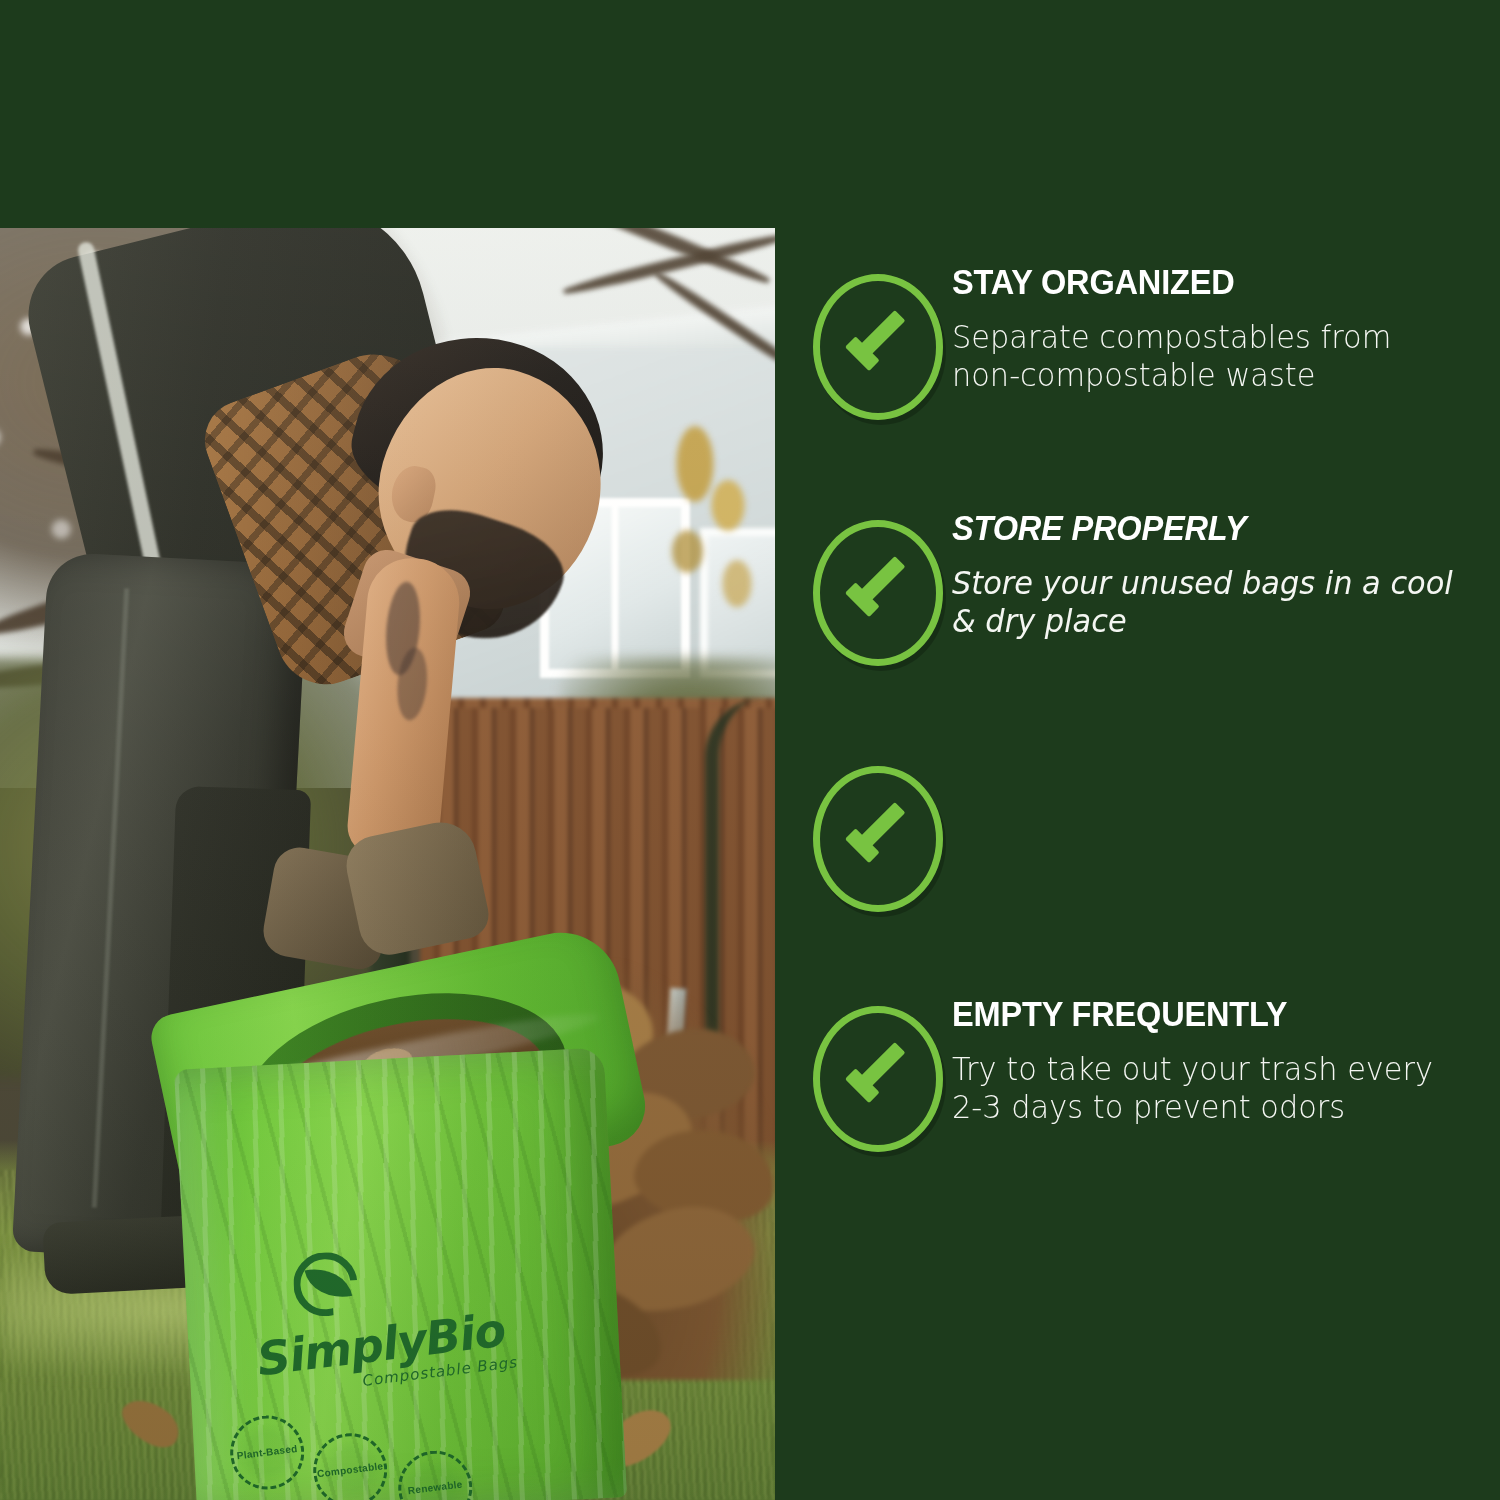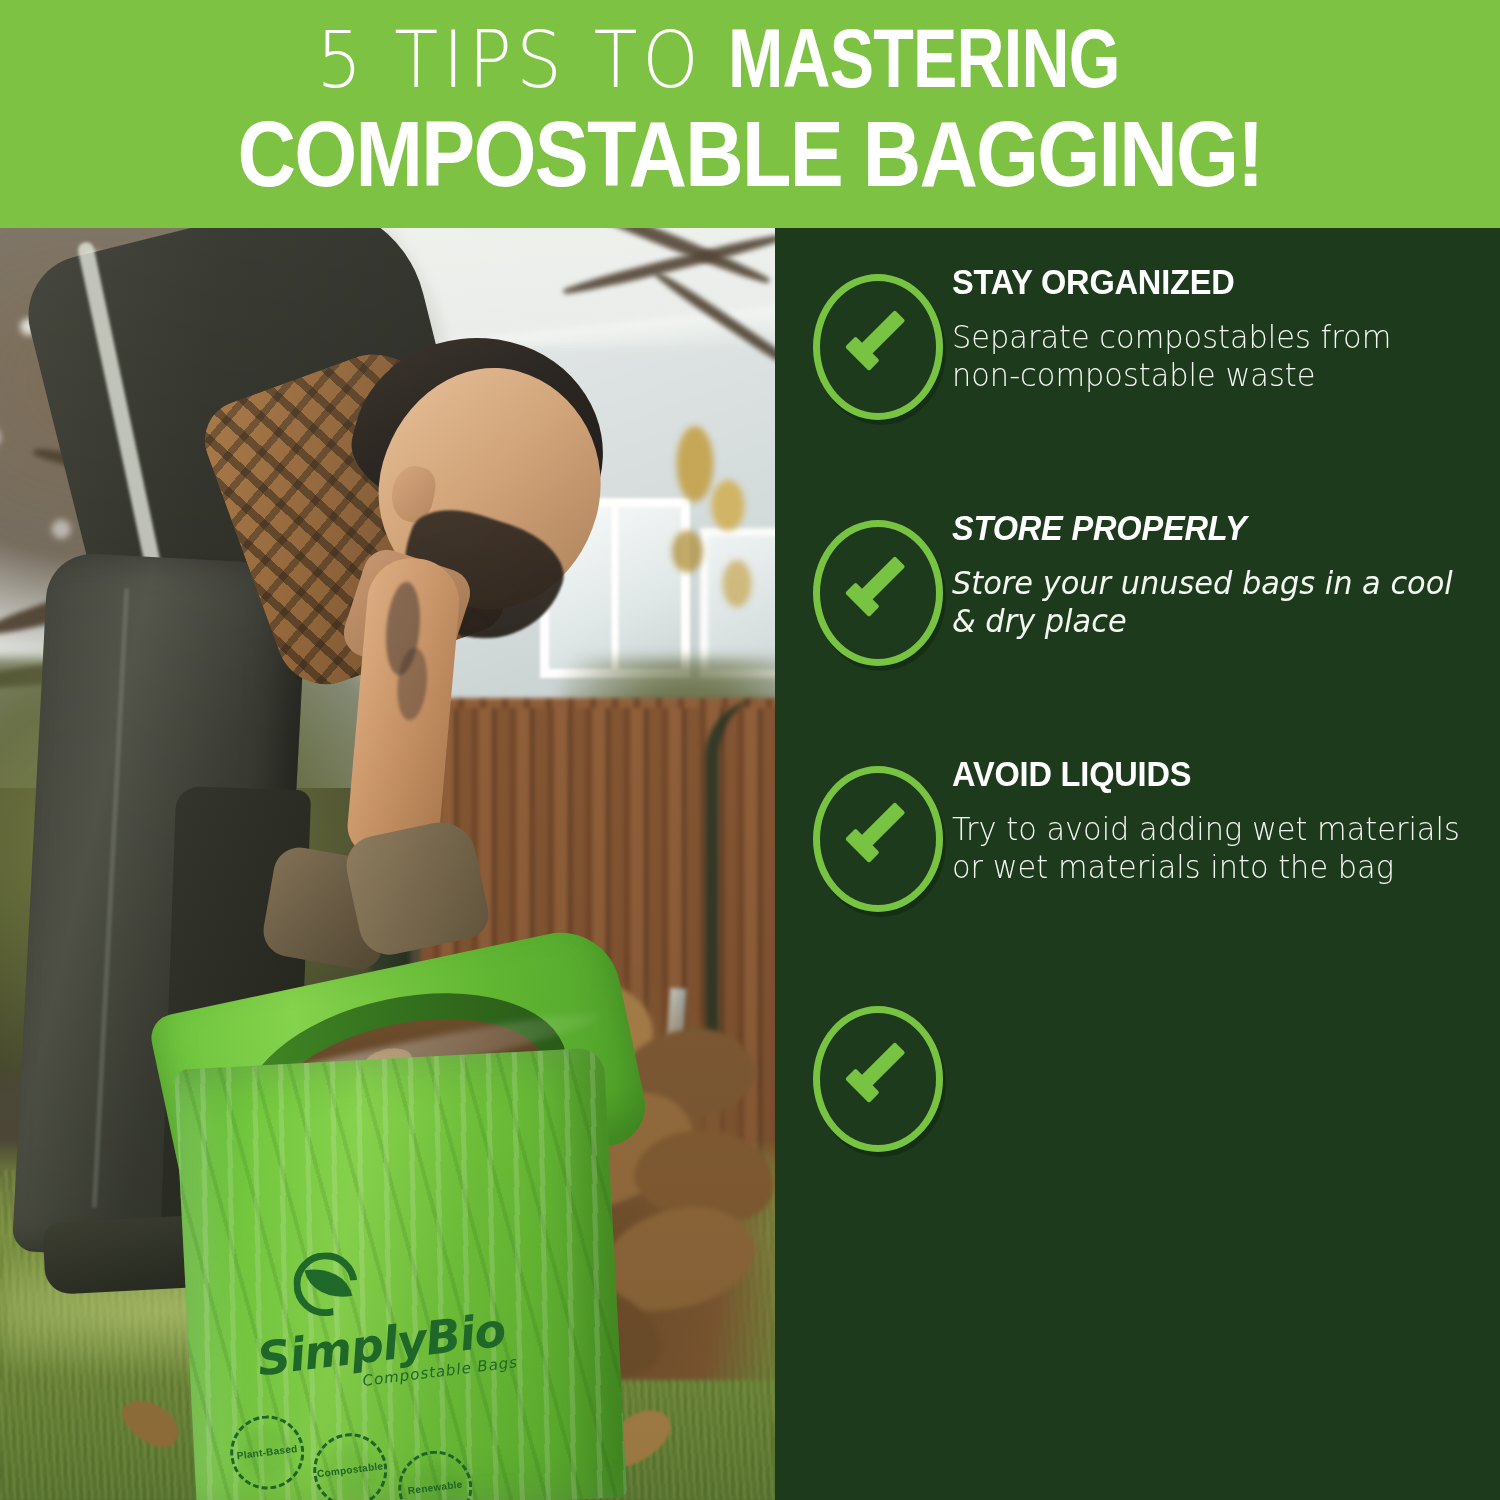--- a/index.html
+++ b/index.html
@@ -426,29 +426,20 @@
     font-weight:300; font-size:32px; line-height:38px;
     color:#f4f6f2; margin-top:16px;
     transform:scaleX(.95); transform-origin:left center;
   }
 </style>
 </head>
 <body>
 
 <div id="poster">
 
-  <div class="header">
-    <div class="header-inner">
-      <div class="h-line1">
-        <span class="thin">5 TIPS TO</span>
-        <span class="heavy">MASTERING</span>
-      </div>
-      <div class="h-line2">COMPOSTABLE BAGGING!</div>
-    </div>
-  </div>
 
   <div class="photo">
     <div class="ph sky"></div>
     <div class="ph house-roof"></div>
     <div class="ph house"></div>
     <div class="ph house-window"></div>
     <div class="ph house-window2"></div>
 
     <div class="ph tree-mass"></div>
     <div class="ph branch b3"></div>
@@ -555,28 +546,28 @@
         <div class="tip-title">STORE PROPERLY</div>
         <div class="tip-desc">Store your unused bags in a cool &amp; dry place</div>
       </div>
     </div>
 
     <div class="tip" style="top:516px;">
       <div class="tip-icon">
         <div class="ring"></div>
         <div class="check"></div>
       </div>
-      <div class="tip-text">
-        <div class="tip-title">AVOID LIQUIDS</div>
-        <div class="tip-desc">Try to avoid adding wet materials or wet materials into the bag</div>
-      </div>
     </div>
 
     <div class="tip" style="top:756px;">
       <div class="tip-icon">
         <div class="ring"></div>
         <div class="check"></div>
       </div>
+      <div class="tip-text">
+        <div class="tip-title">EMPTY FREQUENTLY</div>
+        <div class="tip-desc">Try to take out your trash every 2-3 days to prevent odors</div>
+      </div>
     </div>
 
 
   </div>
 </div>
 
 </body></html>

